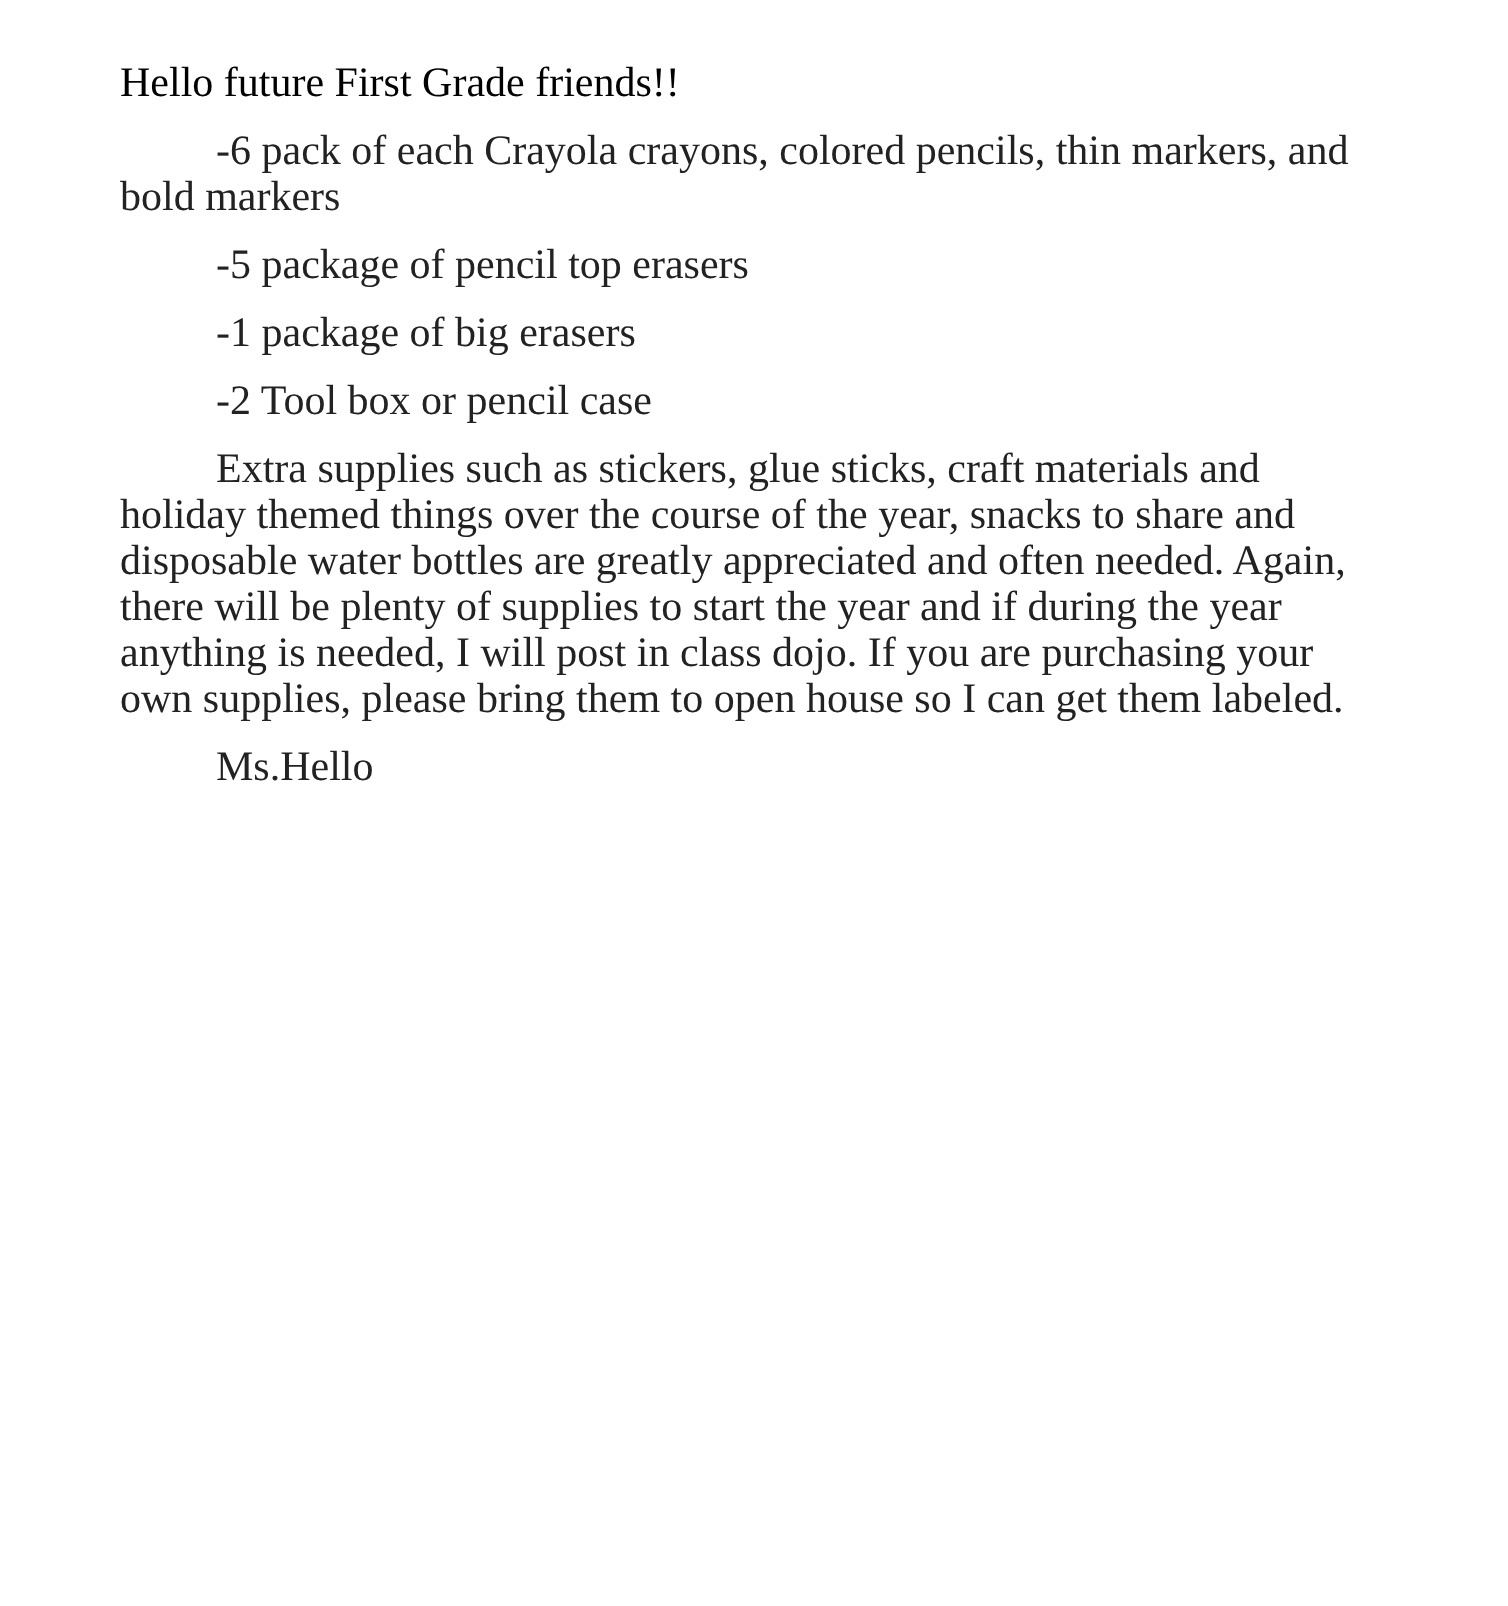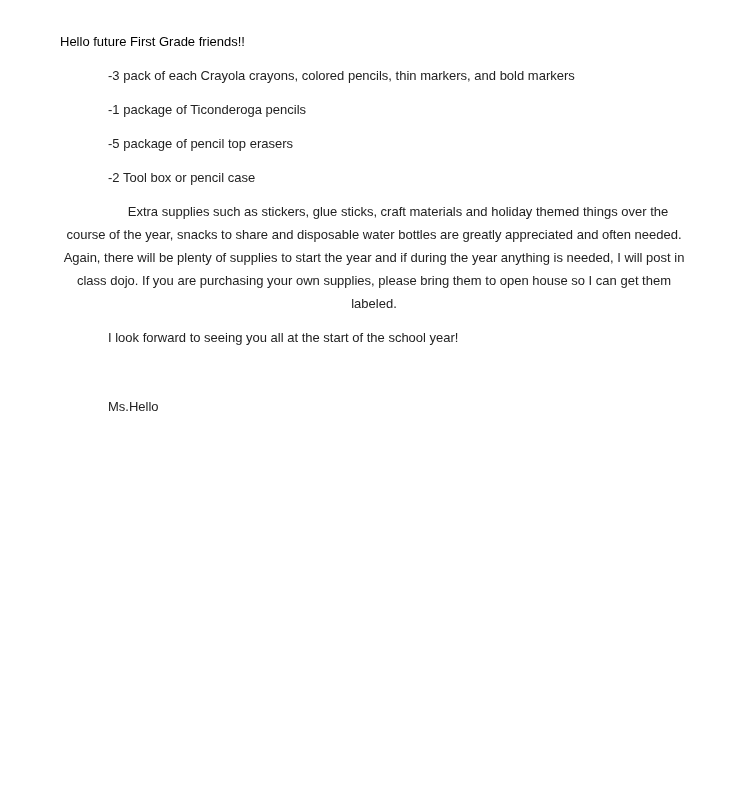--- a/index.html
+++ b/index.html
@@ -11,31 +11,31 @@
       width: 754px;
       height: 803px;
       position: relative;
       overflow: hidden;
     }
     .page {
       position: absolute;
       left: 60px;
       top: 30px;
       width: 628px;
-      font-family: Liberation Sans, sans-serif;
+      font-family: Liberation Serif, serif;
       font-stretch: condensed;
       color: #222222;
-      font-size: 13px;
+      font-size: 21px;
       line-height: 23px;
     }
     .p {
       margin: 0 0 11px 0;
     }
     .black { color: #000000; }
-    .indent { text-indent: 48px; text-align: center; }
+    .indent { text-indent: 48px; }
     .item {
       margin: 0 0 11px 0;
       padding-left: 48px;
     }
     .item-wrap {
       margin: 0 0 11px 0;
       text-indent: 48px;
     }
     .closing {
       padding-left: 48px;
@@ -47,22 +47,21 @@
     }
     .list { margin: 0; padding: 0; }
   </style>
 </head>
 <body>
 
 <div class="page">
   <p class="p black">Hello future First Grade friends!!</p>
 
   <div class="list">
-    <p class="item-wrap">-3 pack of  each Crayola crayons, colored pencils, thin markers, and bold markers</p>
-    <p class="item">-1 package of  Ticonderoga pencils</p>
+    <p class="item-wrap">-6 pack of  each Crayola crayons, colored pencils, thin markers, and bold markers</p>
     <p class="item">-5 package of  pencil top erasers</p>
+    <p class="item">-1 package of  big erasers</p>
     <p class="item">-2 Tool box or pencil case</p>
   </div>
 
   <p class="p indent">Extra supplies such as stickers, glue sticks, craft materials and holiday themed things over the course of the year, snacks to share and disposable water bottles are greatly appreciated and often needed. Again, there will be plenty of supplies to start the year and if during the year anything is needed, I will post in class dojo. If you are purchasing your own supplies, please bring them to open house so I can get them labeled.</p>
-  <p class="closing">I look forward to seeing you all at the start of the school year!</p>
   <p class="signature">Ms.Hello</p>
 </div>
 
 </body></html>

